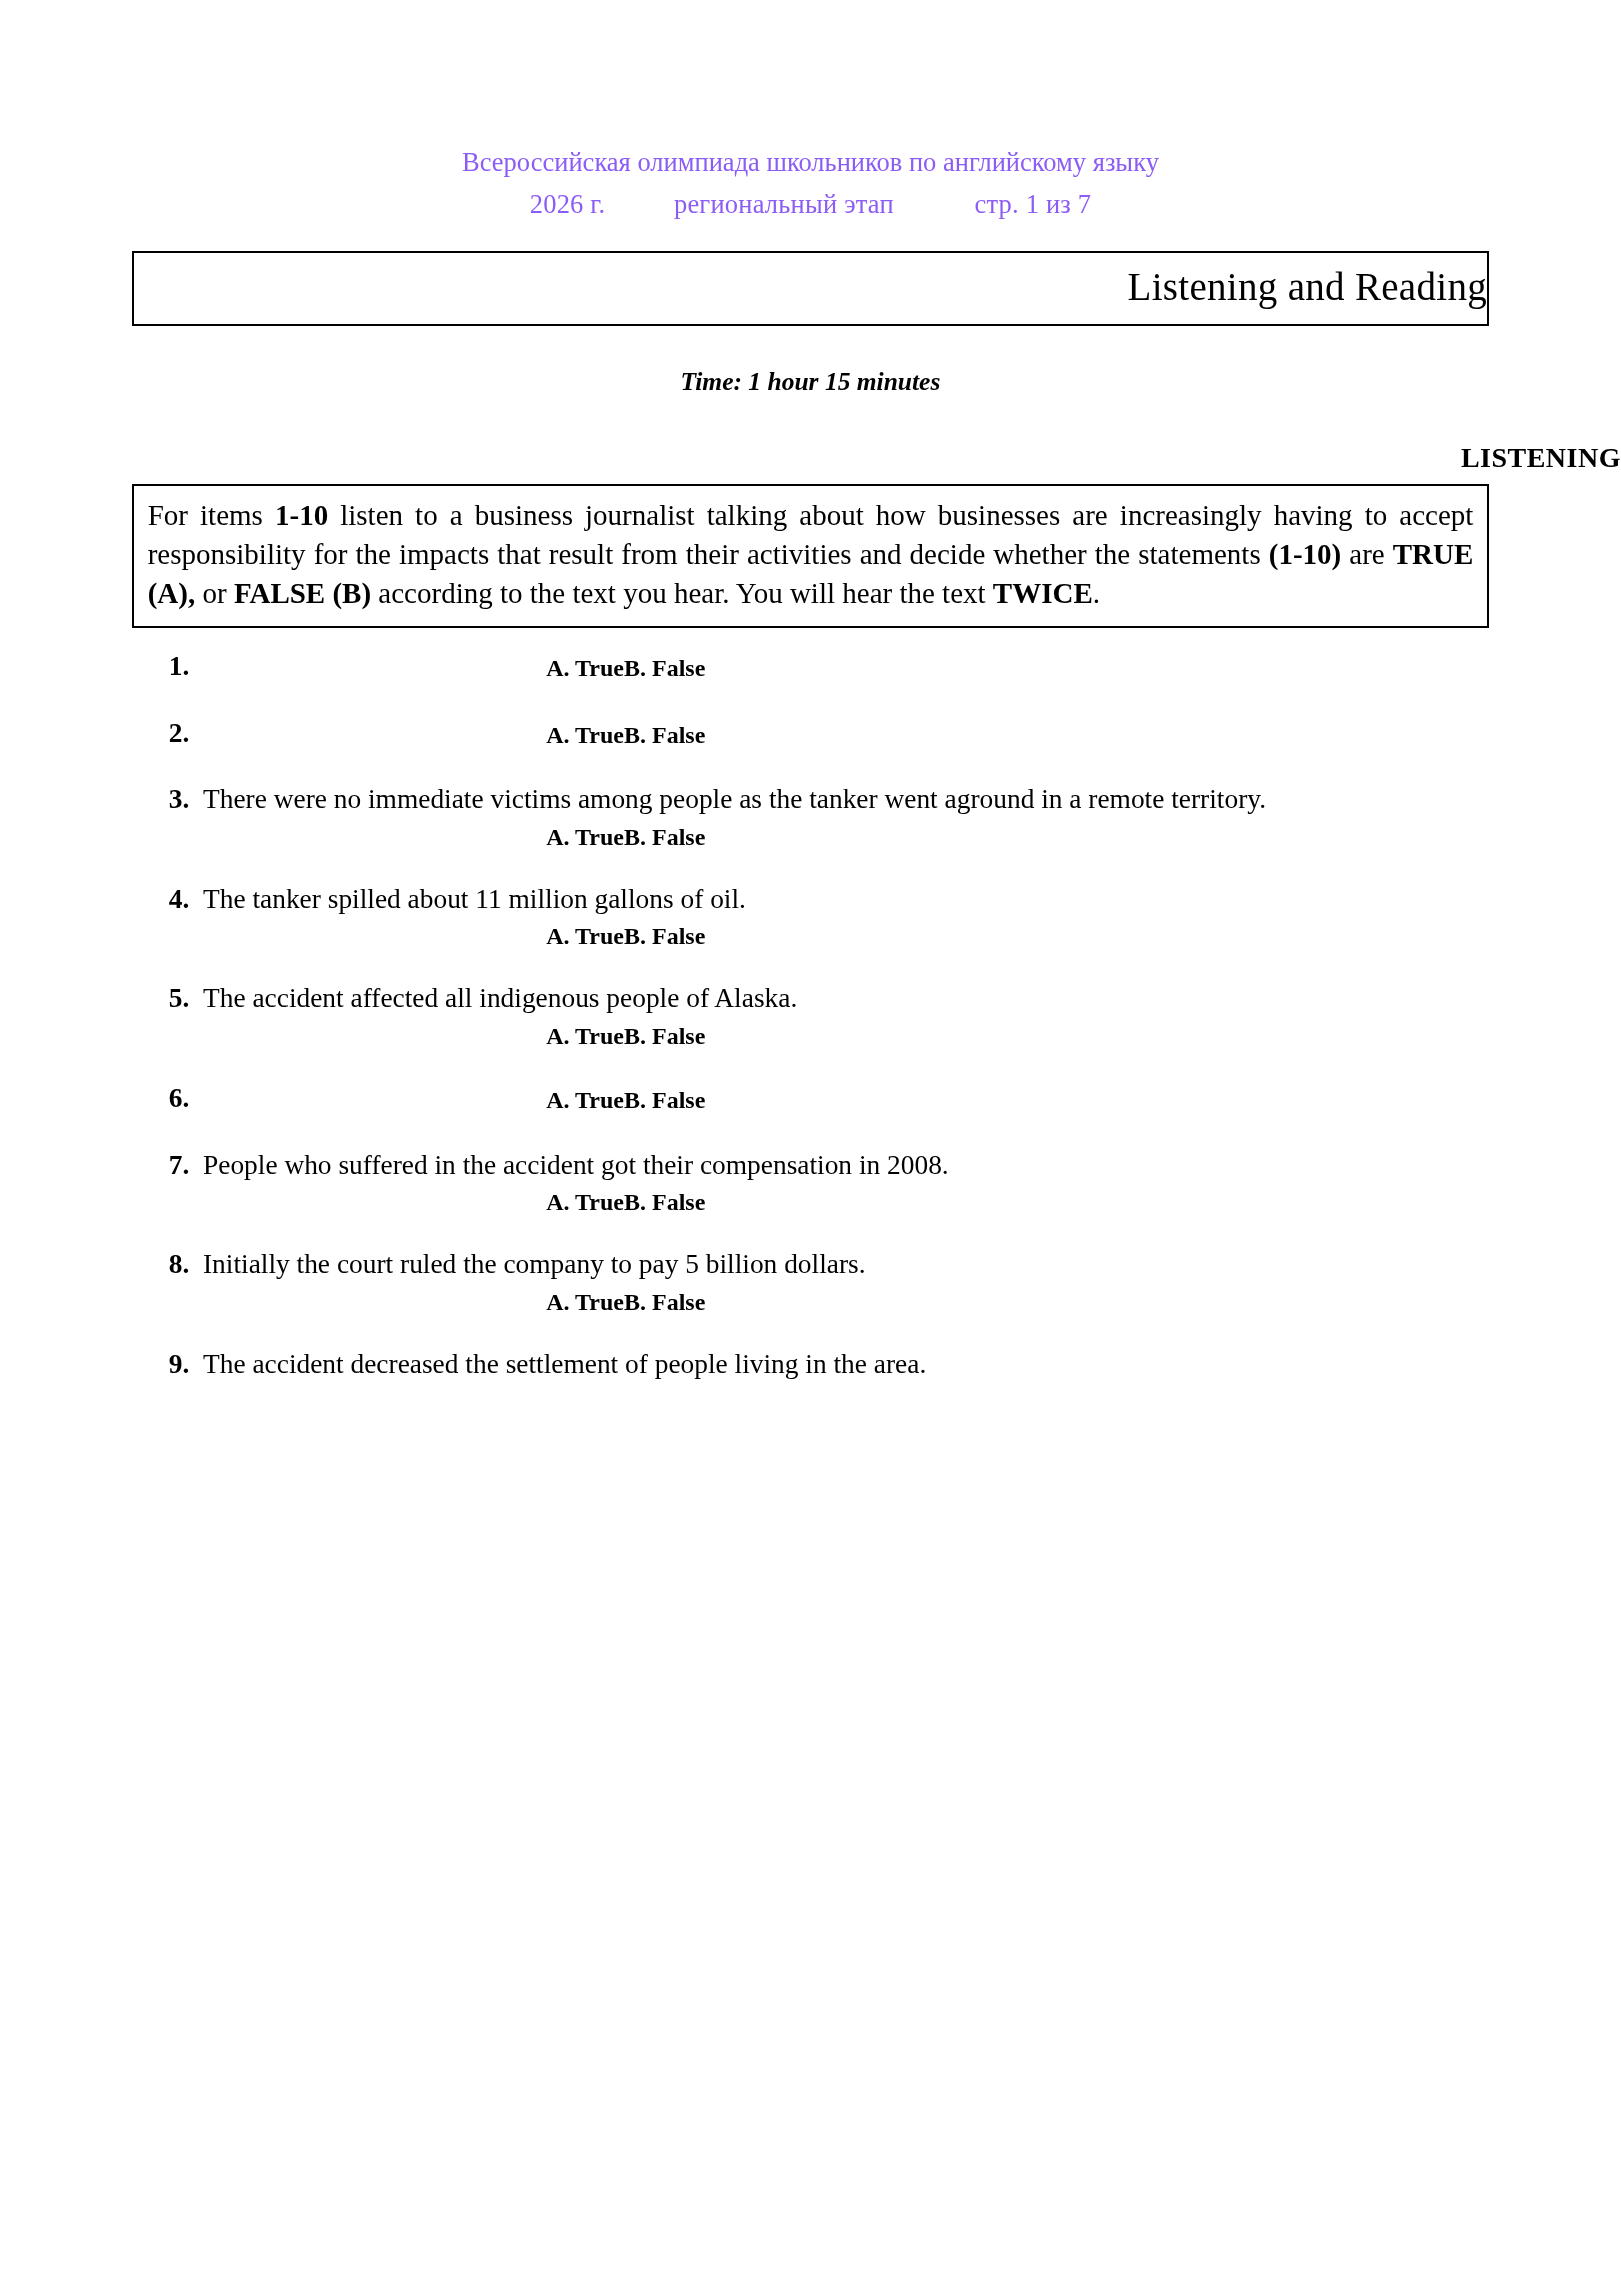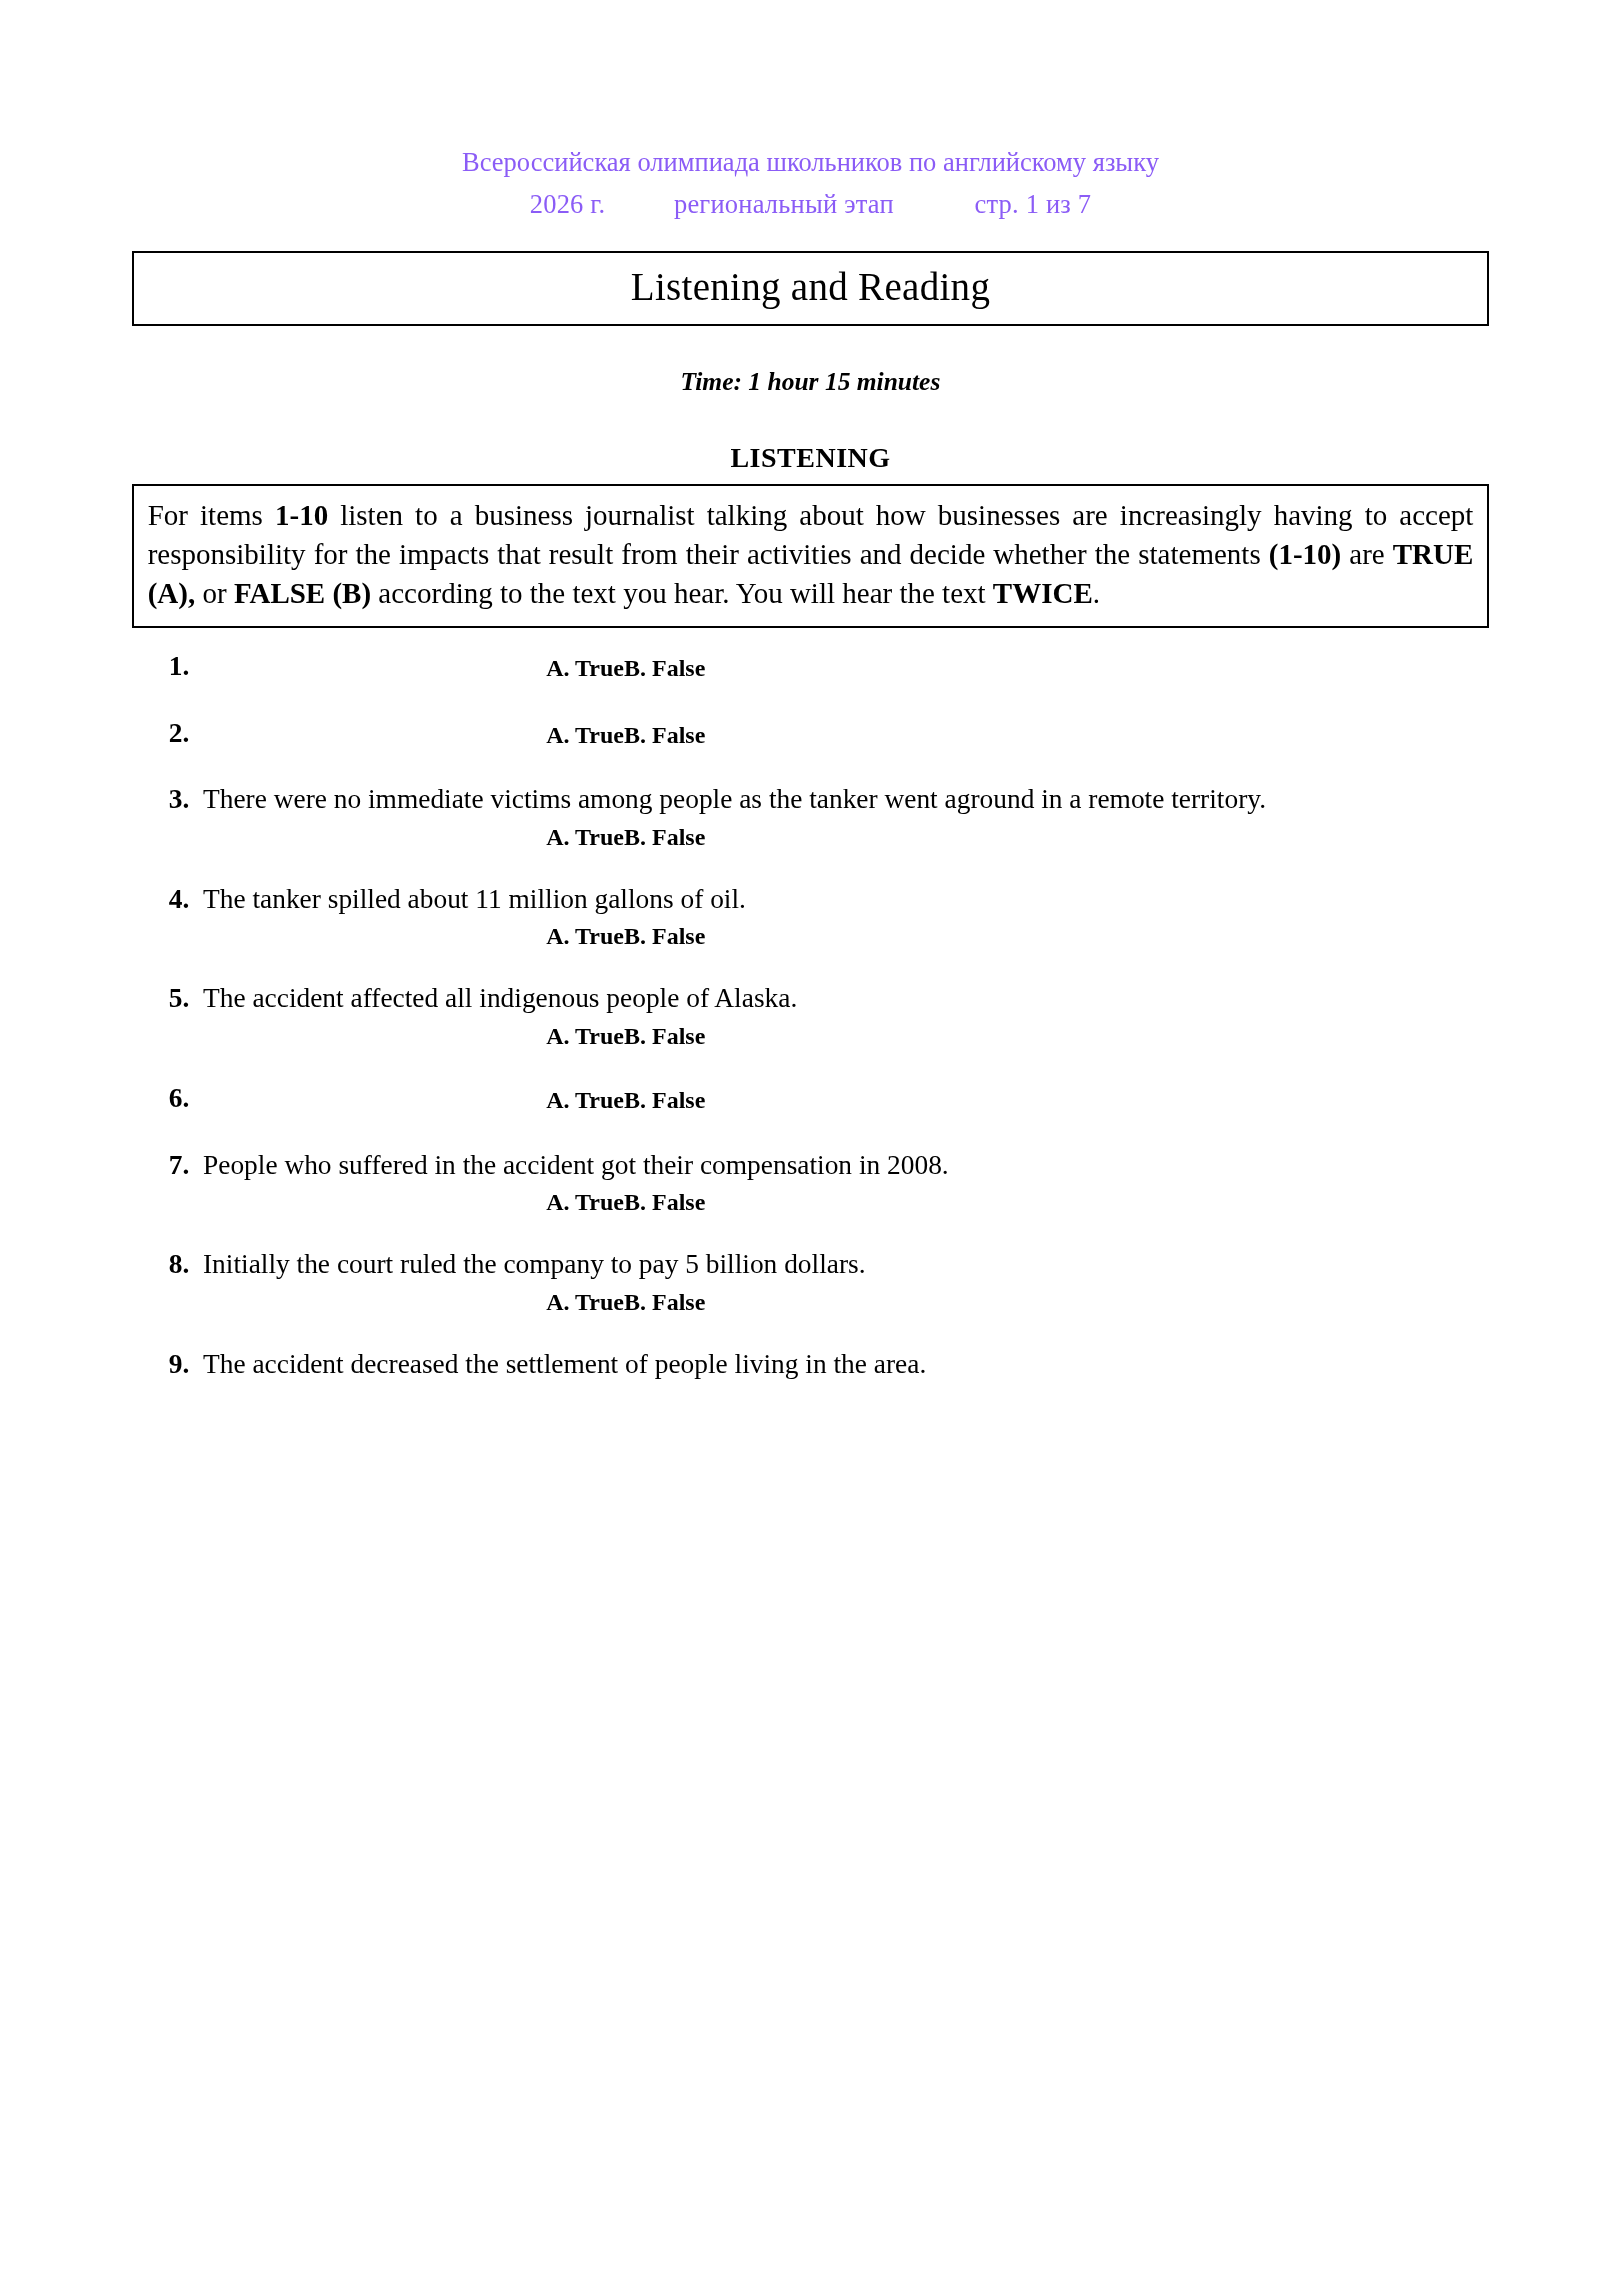--- a/index.html
+++ b/index.html
@@ -32,37 +32,37 @@
   .header .line2 {
     margin-top: 5.9px;
     letter-spacing: 0.2px;
   }
   .header .line2 .sp1 { display: inline-block; width: 55px; }
   .header .line2 .sp2 { display: inline-block; width: 67px; }
 
   .title-box {
     margin: 29px 132px 0 132px;
     border: 2px solid #000;
-    text-align: center;
+    text-align: right;
     padding: 10.8px 0 14.7px 0;
   }
   .title-box .title {
     font-size: 39px;
     letter-spacing: 0.3px;
   }
 
   .time-line {
     text-align: center;
     font-weight: bold;
     font-style: italic;
     font-size: 25.5px;
     margin-top: 41px;
   }
   .section-title {
-    text-align: center;
+    text-align: right;
     font-weight: bold;
     font-size: 28px;
     margin-top: 45px;
     letter-spacing: 0.5px;
   }
   .task-title {
     text-align: center;
     font-weight: bold;
     font-size: 28px;
     margin-top: 47px;

